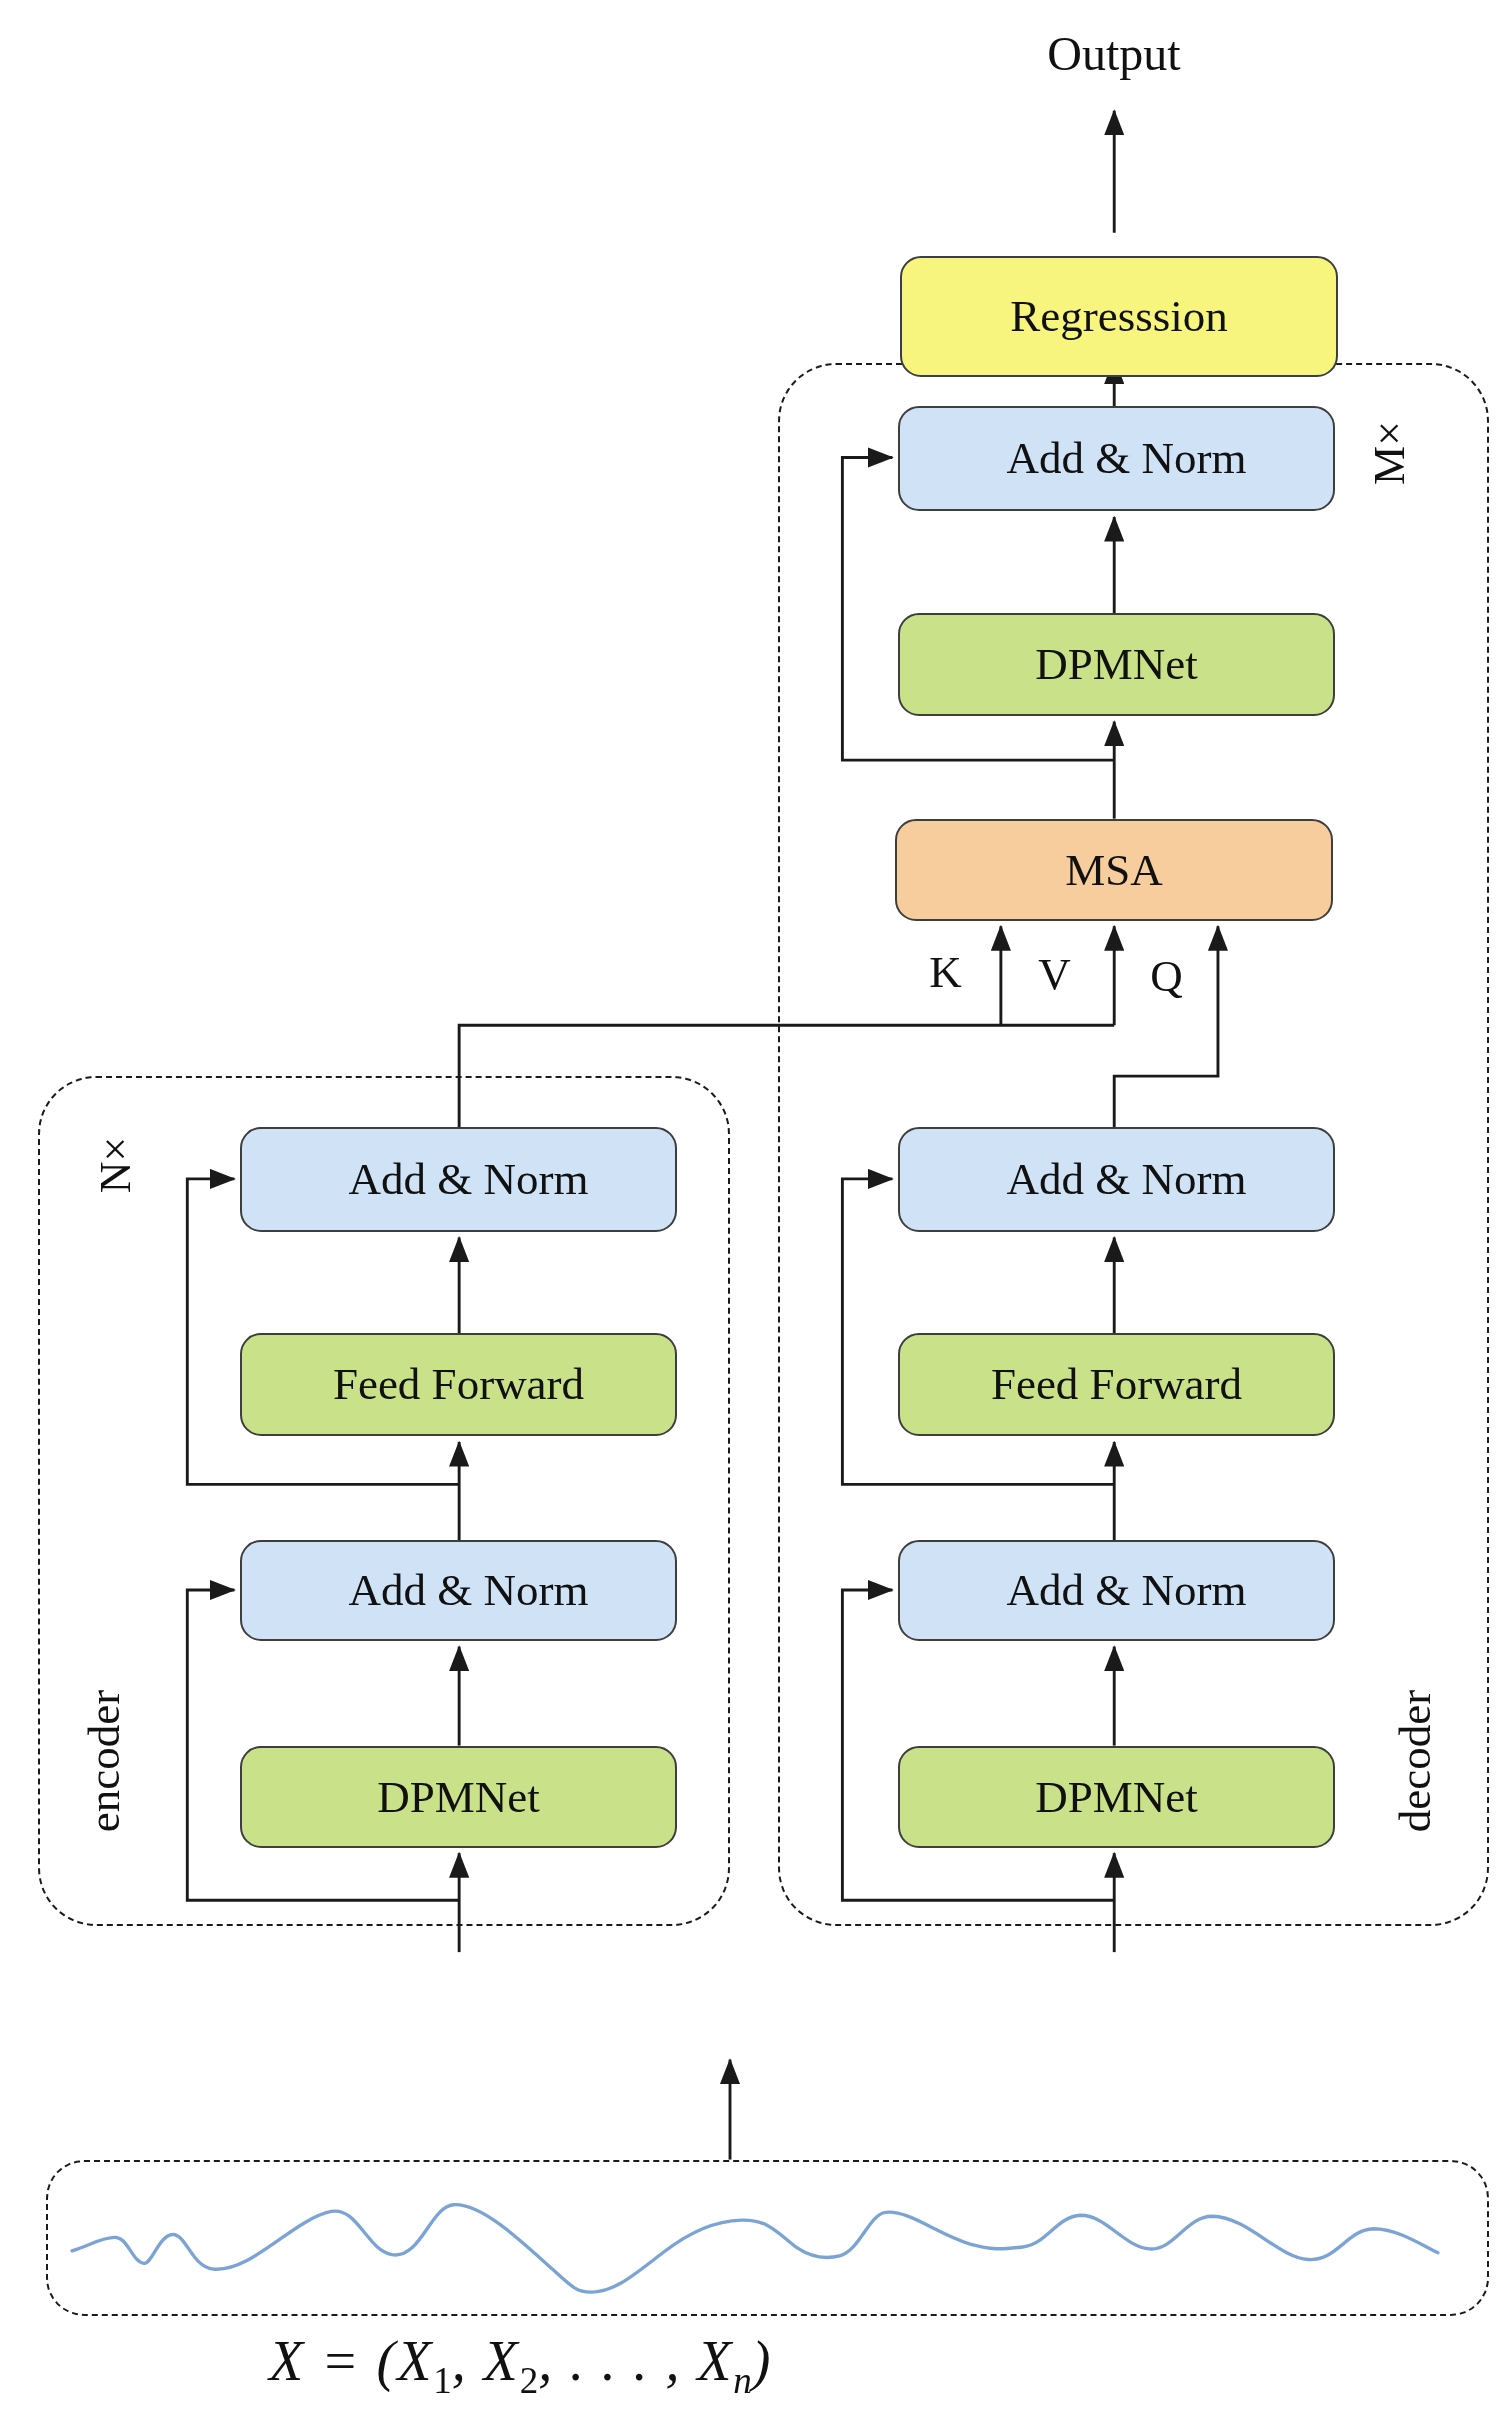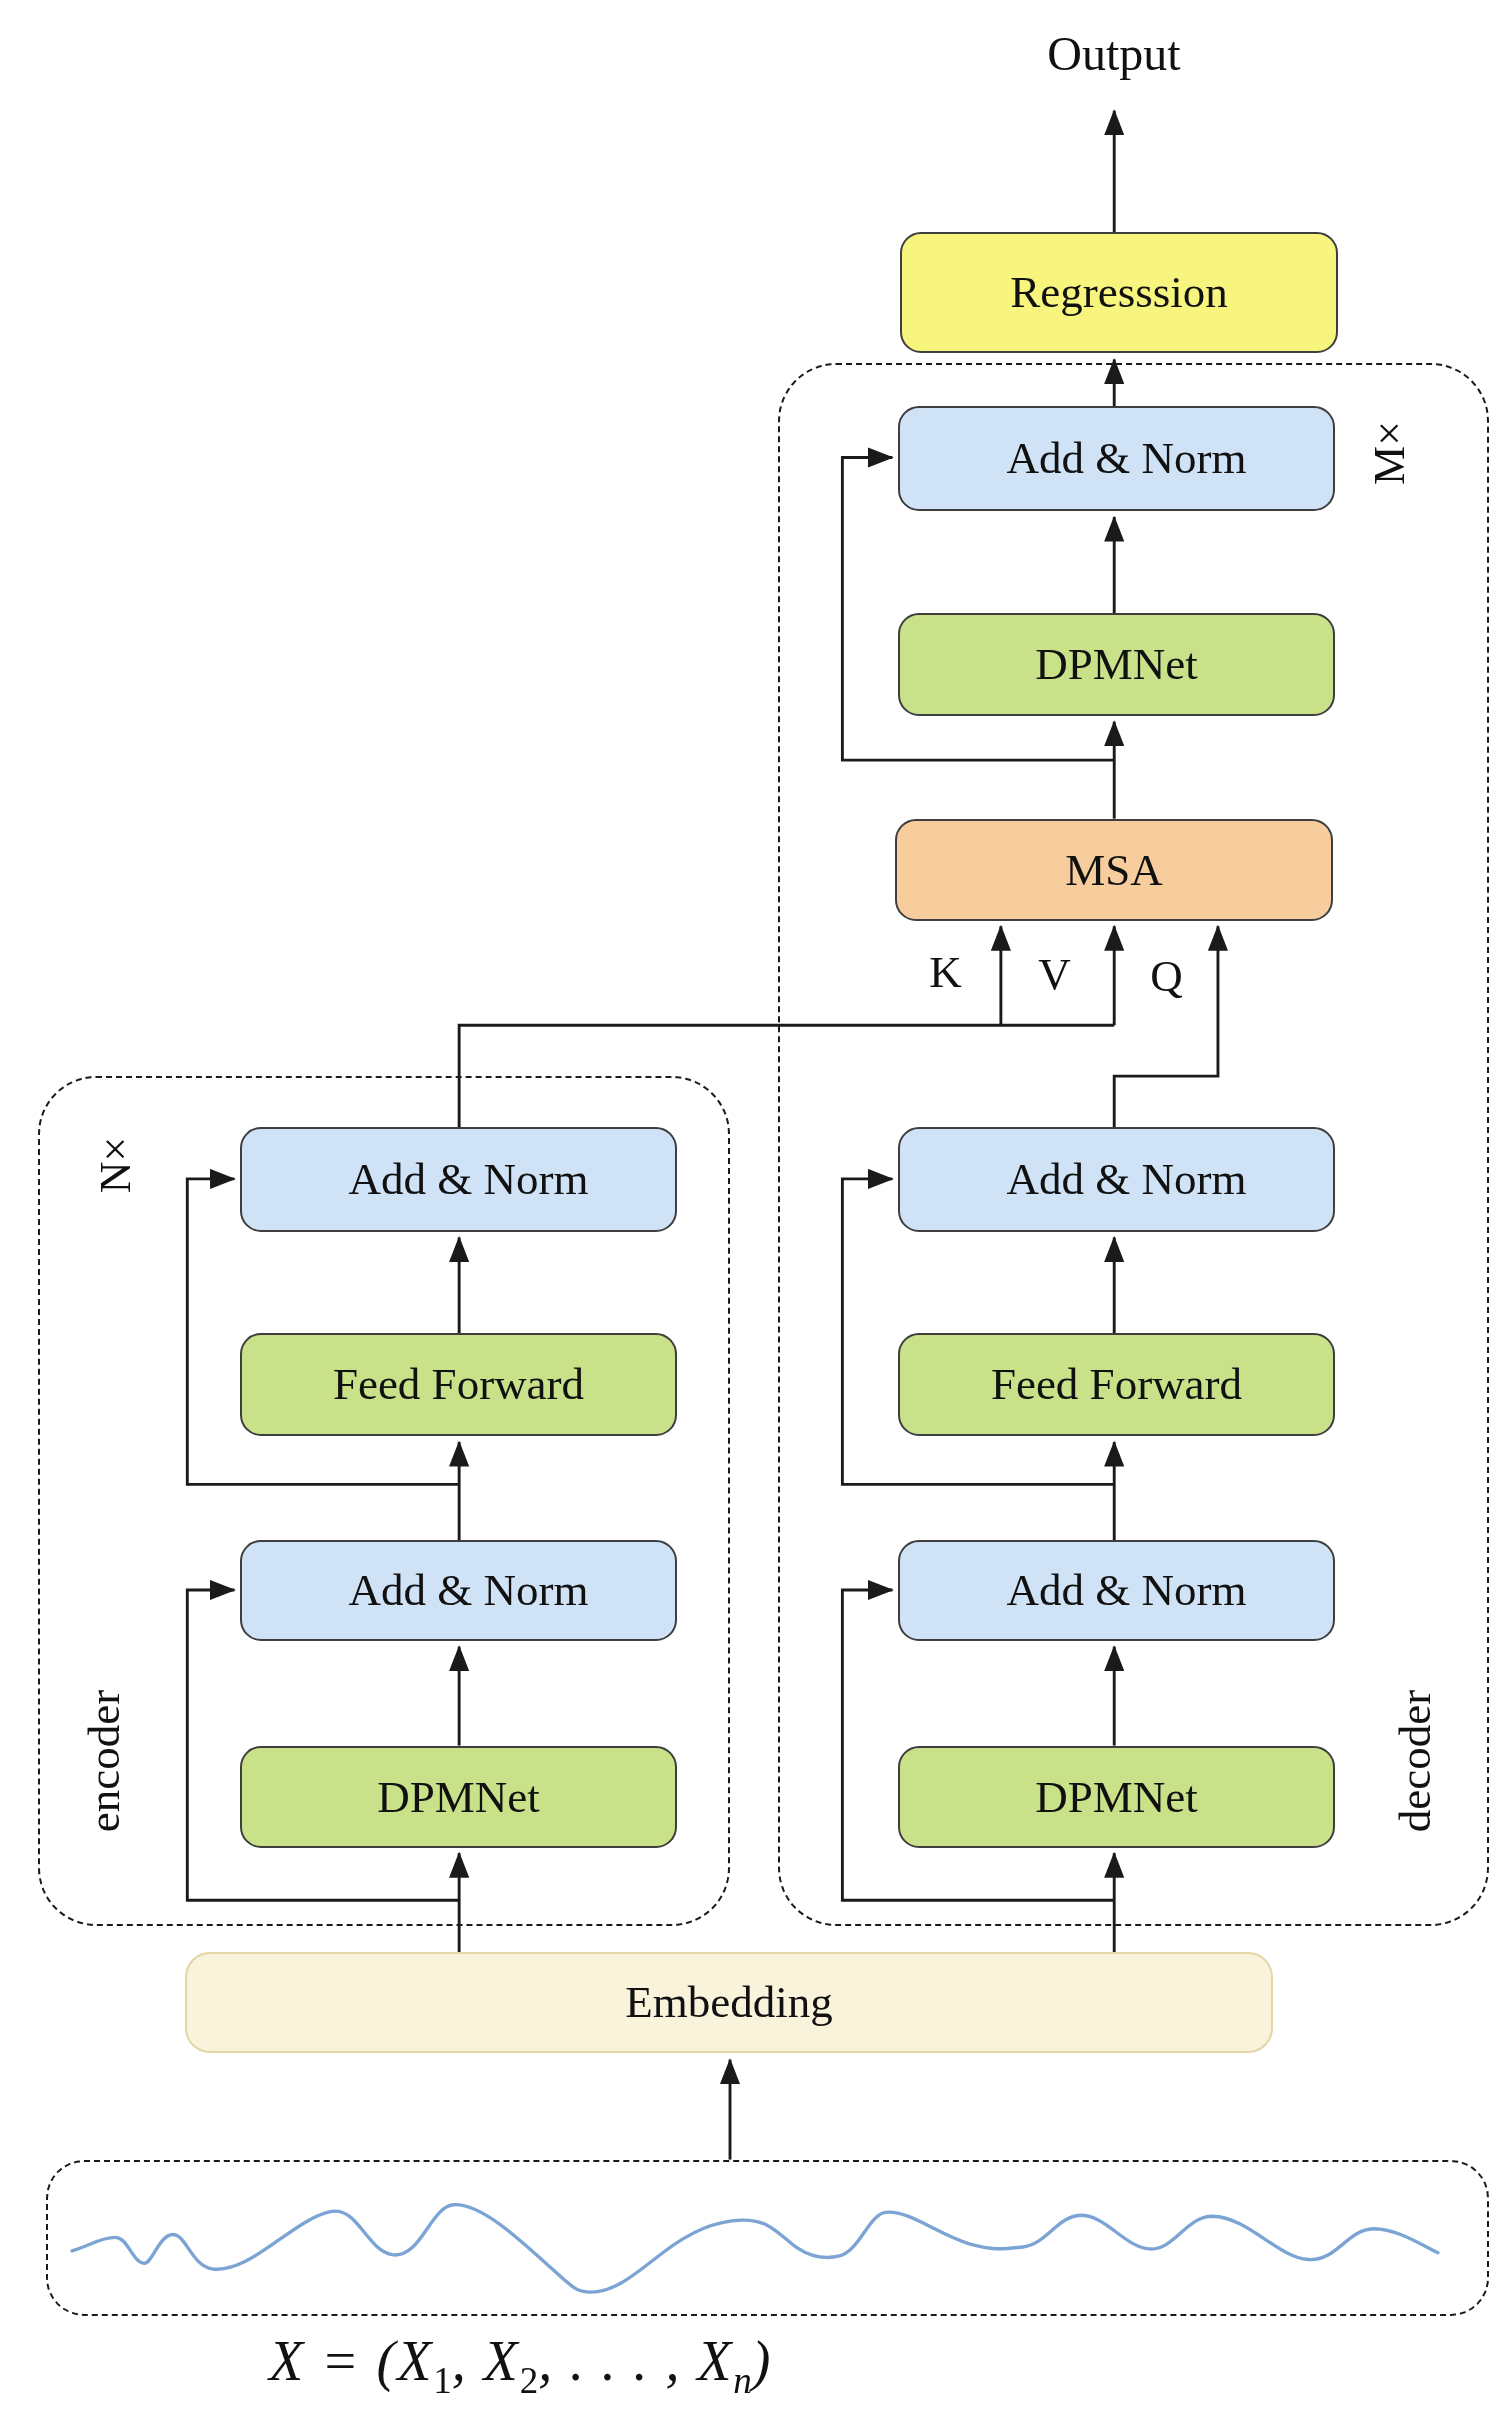--- a/index.html
+++ b/index.html
@@ -14,21 +14,21 @@
   }
   svg.wires{position:absolute; left:0; top:0; width:1509px; height:2425px; pointer-events:none;}
   .node{
     position:absolute; display:flex; align-items:center; justify-content:center;
     border:2.9px solid var(--node-border); border-radius:21px;
     font-size:45px; line-height:1; box-sizing:border-box; white-space:nowrap;
   }
   .blue{background:var(--box-blue);padding-left:20px;}
   .green{background:var(--box-green);}
   .orange{background:var(--box-orange);}
-  .yellow{background:var(--box-yellow);}
+  .yellow{background:var(--box-yellow);margin-top:24px;}
   .cream{background:var(--box-cream); border:2.9px solid var(--cream-border); border-radius:25px;}
   .group{
     position:absolute; border:2.9px dashed var(--line); border-radius:58px;
     background:transparent; box-sizing:border-box;
   }
   .label{
     position:absolute; display:flex; align-items:center; justify-content:center;
     font-size:45px; line-height:1; white-space:nowrap;
   }
   .rot{transform:translate(-50%,-50%) rotate(-90deg); transform-origin:center;}
@@ -125,20 +125,19 @@
   <div class="rotwrap" style="left:1390px; top:453px;">
     <div class="label rot" style="font-size:44px;">M×</div>
   </div>
   <div class="rotwrap" style="left:104px; top:1761px;">
     <div class="label rot">encoder</div>
   </div>
   <div class="rotwrap" style="left:1415px; top:1761px;">
     <div class="label rot">decoder</div>
   </div>
 
-  <div class="node cream" style="left:185px; top:1952px; width:1088px; height:101px;">Embedding</div>
 
   <div id="formula">
     <span>X = (X</span><span class="sub updigit">1</span><span>, X</span><span class="sub updigit">2</span><span>, . . . , X</span><span class="sub">n</span><span>)</span>
   </div>
 
 </div>
 
 
 </body></html>

